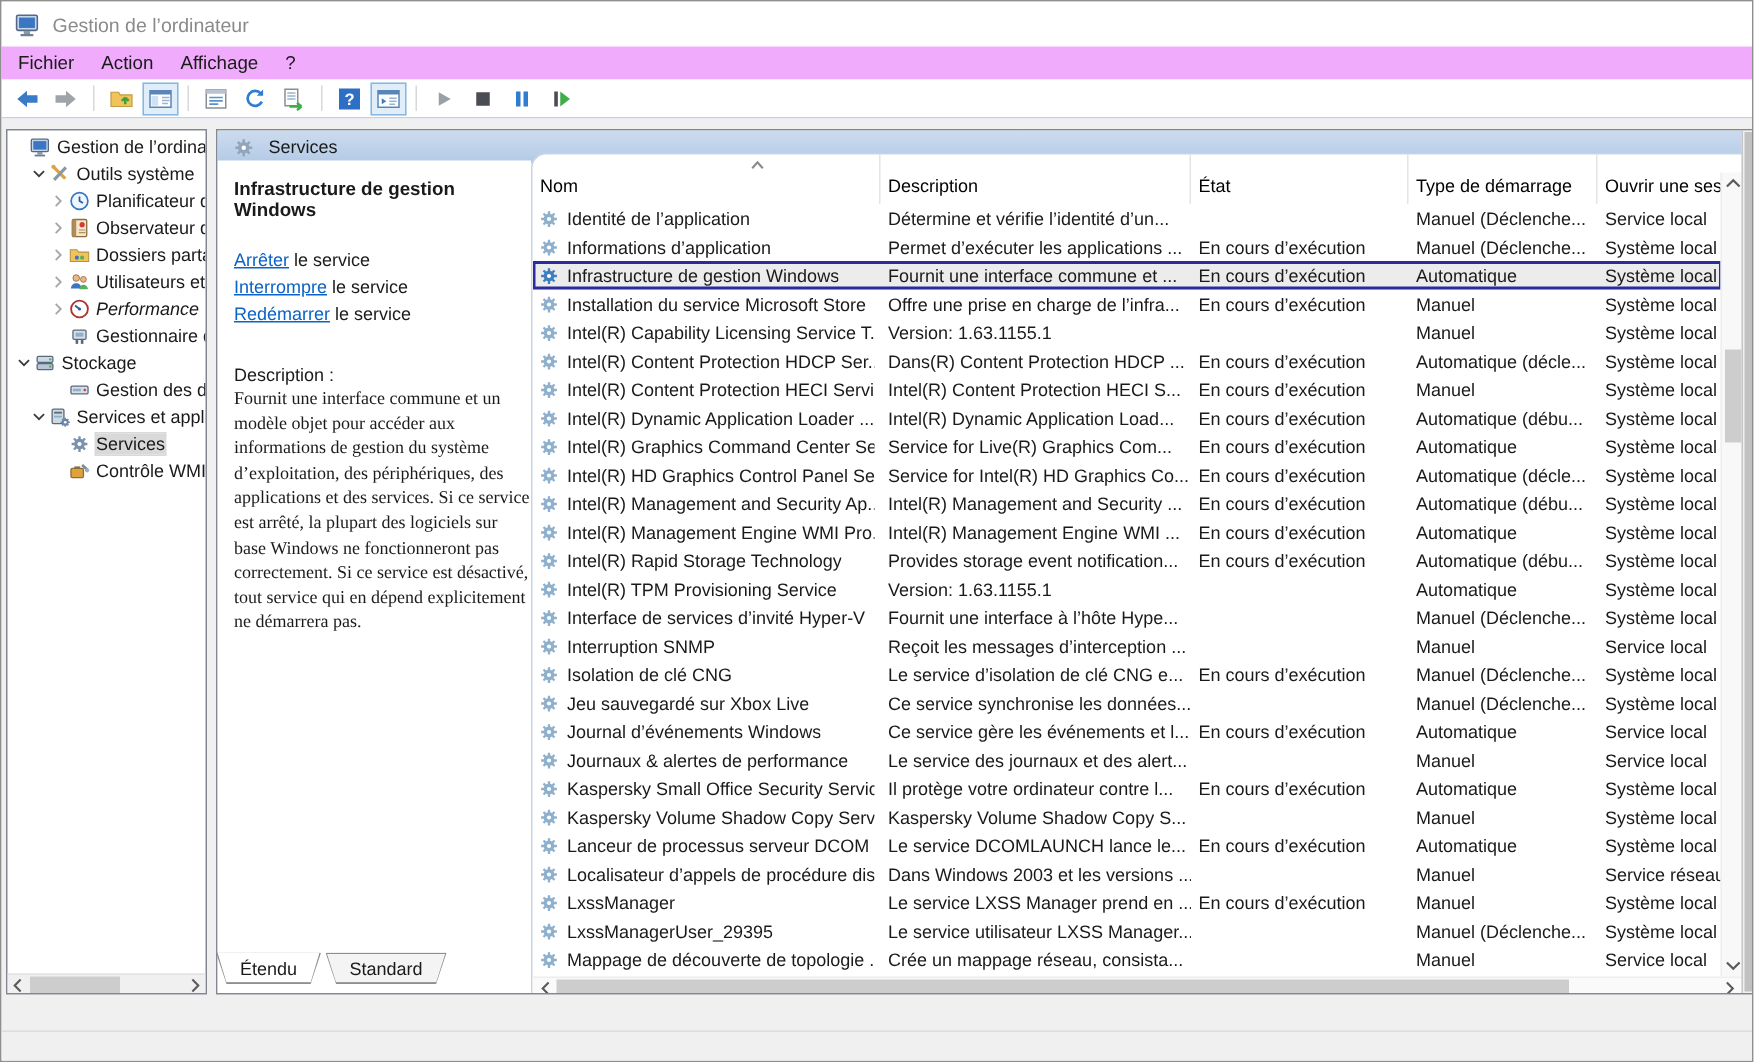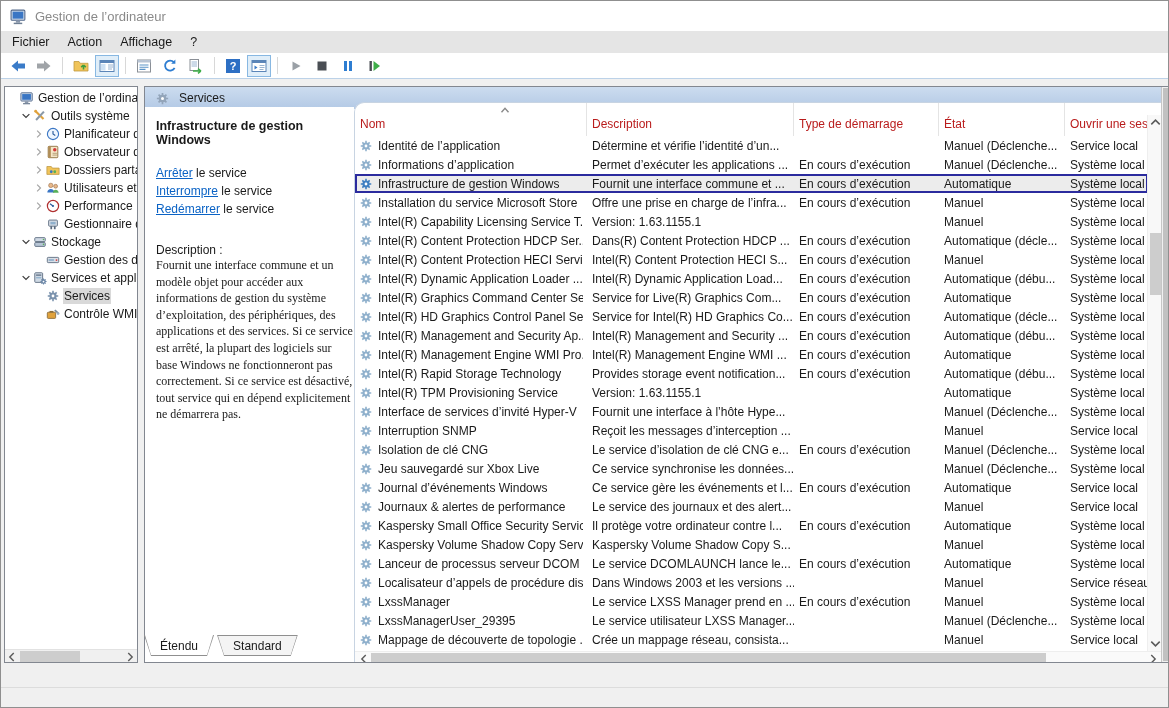--- a/index.html
+++ b/index.html
@@ -9,21 +9,21 @@
     background:#ffffff; border:1px solid #8f8f8f;
     font-family:"Liberation Sans", sans-serif; font-size:12px; color:#1a1a1a;
     -webkit-font-smoothing:antialiased;
   }
   svg { display:block; }
   
   .titlebar { position:absolute; left:0; top:0; width:100%; height:30px; background:#fff; display:flex; align-items:center; }
   .titlebar .appicon { width:17px; height:17px; margin-left:9px; }
   .titlebar .title { margin-left:8px; color:#8a8a8a; font-size:13px; }
   
-  .menubar { position:absolute; left:0; top:30px; width:100%; height:22px; background:#e5e5e5; display:flex; align-items:center; padding-left:2px; }
+  .menubar { position:absolute; left:0; top:30px; width:100%; height:22px; background:#f0abfc; display:flex; align-items:center; padding-left:2px; }
   .menu-item { padding:2px 9px; font-size:12.5px; color:#1a1a1a; cursor:default; }
   
   .toolbar { position:absolute; left:0; top:52px; width:100%; height:26px; background:#fff; display:flex; align-items:center; padding-left:4px; border-bottom:1px solid #bcd2e8; }
   .tbtn { width:24px; height:22px; display:flex; align-items:center; justify-content:center; margin:0 1px; border:1px solid transparent; background:transparent; }
   .tbtn.hl { background:#e0eef9; border-color:#88b8e2; }
   .tbtn .ticn { width:16px; height:16px; }
   .tsep { width:1px; height:17px; background:#d8d8d8; margin:0 5px; }
   
   .main { position:absolute; left:0; top:78px; width:100%; height:630px; background:#f0f0f0; }
   
@@ -53,21 +53,21 @@
   .svc-title { font-weight:bold; font-size:12.5px; margin-bottom:19px; }
   .svc-link-line { margin-bottom:4px; }
   .svc-link-line a { color:var(--link); text-decoration:underline; cursor:pointer; }
   .desc-label { margin-top:27px; }
   .desc-text { margin-top:0px; width:198px; line-height:16.6px;font-family:Liberation Serif, serif; }
   
   .listpane { position:absolute; left:209px; top:15px; width:808px; height:562px; background:#fff;
               border-top:1px solid #c8d4e2; border-left:1px solid #c8d4e2; border-top-left-radius:10px; overflow:hidden; }
   .lheader { position:absolute; left:0; top:0; width:793px; height:33px; display:grid;
              grid-template-columns:232px 207px 145px 126px 1fr; }
-  .hcell { border-right:1px solid #e4e4e4; padding:14px 0 0 5px; white-space:nowrap; overflow:hidden; color:#b91c1c; cursor:default; }
+  .hcell { border-right:1px solid #e4e4e4; padding:14px 0 0 5px; white-space:nowrap; overflow:hidden; color:#000000; cursor:default; }
   .hcell:last-child { border-right:none; }
   .sortmark { position:absolute; left:143px; top:0px; width:14px; height:12px; }
   .lrows { position:absolute; left:0; top:33px; width:793px; }
   .lrow { height:19px; display:grid; grid-template-columns:232px 207px 145px 126px 1fr; align-items:center; cursor:default; }
   .lrow .c { white-space:nowrap; overflow:hidden; padding-left:5px; padding-right:4px; }
   .lrow .c.name { display:flex; align-items:center; padding-left:4px; }
   .lrow .c.name .gicn { width:14px; height:14px; flex:0 0 14px; margin-right:5px; }
   .lrow .c.name span { overflow:hidden; white-space:nowrap; }
   .lrow.sel { background:var(--sel-bg); box-shadow:inset 0 0 0 2px var(--sel-border); }
   
@@ -315,21 +315,21 @@
             <span class="ticon">
               <svg viewBox="0 0 16 16">
                 <circle cx="5.5" cy="5" r="2.5" fill="#e8b88a" stroke="#9a7048" stroke-width="0.7"></circle>
                 <path d="M1.5 13c0-2.5 1.8-4 4-4s4 1.5 4 4z" fill="#3a76c4"></path>
                 <circle cx="11" cy="6" r="2.2" fill="#e8b88a" stroke="#9a7048" stroke-width="0.7"></circle>
                 <path d="M7.8 13.5c.3-2.2 1.7-3.5 3.2-3.5 1.8 0 3.2 1.3 3.5 3.5z" fill="#58b058"></path>
               </svg>
             </span>
             <span class="tlabel">Utilisateurs et groupes locaux</span>
           </div>
-          <div class="titem" style="padding-left: 28px;">
+          <div class="titem" style="padding-left: 28px; font-style: italic;">
             <span class="chev">
               <svg viewBox="0 0 16 16">
                 <path d="M5.5 3.5l4.5 4.5-4.5 4.5" fill="none" stroke="#a6a6a6" stroke-width="1.6"></path>
               </svg>
             </span>
             <span class="ticon">
               <svg viewBox="0 0 16 16">
                 <circle cx="8" cy="8" r="6.4" fill="#fff" stroke="#b03030" stroke-width="1.4"></circle>
                 <path d="M8 8L4.6 5.4" stroke="#2a5c9c" stroke-width="1.4"></path>
                 <circle cx="8" cy="8" r="1.2" fill="#2a5c9c"></circle>
@@ -342,21 +342,21 @@
             <span class="ticon">
               <svg viewBox="0 0 16 16">
                 <rect x="3" y="3.5" width="10" height="7" rx="1" fill="#d8dee6" stroke="#5a6a7e"></rect>
                 <rect x="5" y="10.5" width="2" height="3.5" fill="#5a6a7e"></rect>
                 <rect x="9" y="10.5" width="2" height="3.5" fill="#5a6a7e"></rect>
                 <rect x="5" y="5.5" width="6" height="3" fill="#8fb0cc"></rect>
               </svg>
             </span>
             <span class="tlabel">Gestionnaire de périphériques</span>
           </div>
-          <div class="titem" style="padding-left: 15px;">
+          <div class="titem" style="padding-left: 5px;">
             <span class="chev">
               <svg viewBox="0 0 16 16">
                 <path d="M3.5 5.5l4.5 4.5 4.5-4.5" fill="none" stroke="#3c3c3c" stroke-width="1.6"></path>
               </svg>
             </span>
             <span class="ticon">
               <svg viewBox="0 0 16 16">
                 <rect x="2" y="3" width="12" height="4.5" rx="1" fill="#cfd9e4" stroke="#5a6a7e"></rect>
                 <rect x="2" y="8.5" width="12" height="4.5" rx="1" fill="#b8c6d6" stroke="#5a6a7e"></rect>
                 <circle cx="12" cy="5.2" r="0.9" fill="#58b058"></circle>
@@ -453,22 +453,22 @@
             <div class="svc-link-line"><a>Redémarrer</a><span> le service</span></div>
           </div>
         <div class="desc-label">Description :</div>
         <div class="desc-text">Fournit une interface commune et un modèle objet pour accéder aux informations de gestion du système d’exploitation, des périphériques, des applications et des services. Si ce service est arrêté, la plupart des logiciels sur base Windows ne fonctionneront pas correctement. Si ce service est désactivé, tout service qui en dépend explicitement ne démarrera pas.</div>
       </div>
 
       <div class="listpane">
         <div class="lheader" id="lheader">
             <div class="hcell">Nom</div>
             <div class="hcell">Description</div>
+            <div class="hcell">État</div>
             <div class="hcell">Type de démarrage</div>
-            <div class="hcell">État</div>
             <div class="hcell">Ouvrir une session</div>
           </div>
         <span class="sortmark">
             <svg viewBox="0 0 16 16">
               <path d="M4 10.5l4-4.5 4 4.5" fill="none" stroke="#8a8a8a" stroke-width="1.6"></path>
             </svg>
           </span>
         <div class="lrows" id="lrows">
             <div class="lrow">
               <div class="c name">

